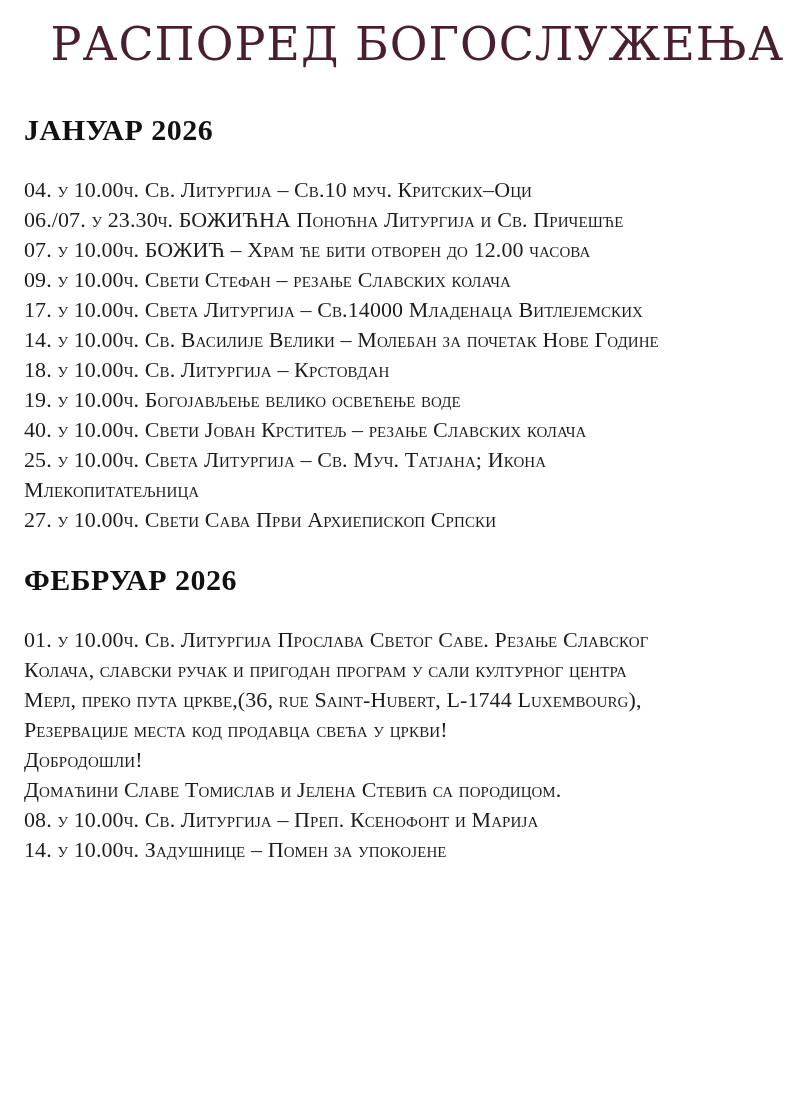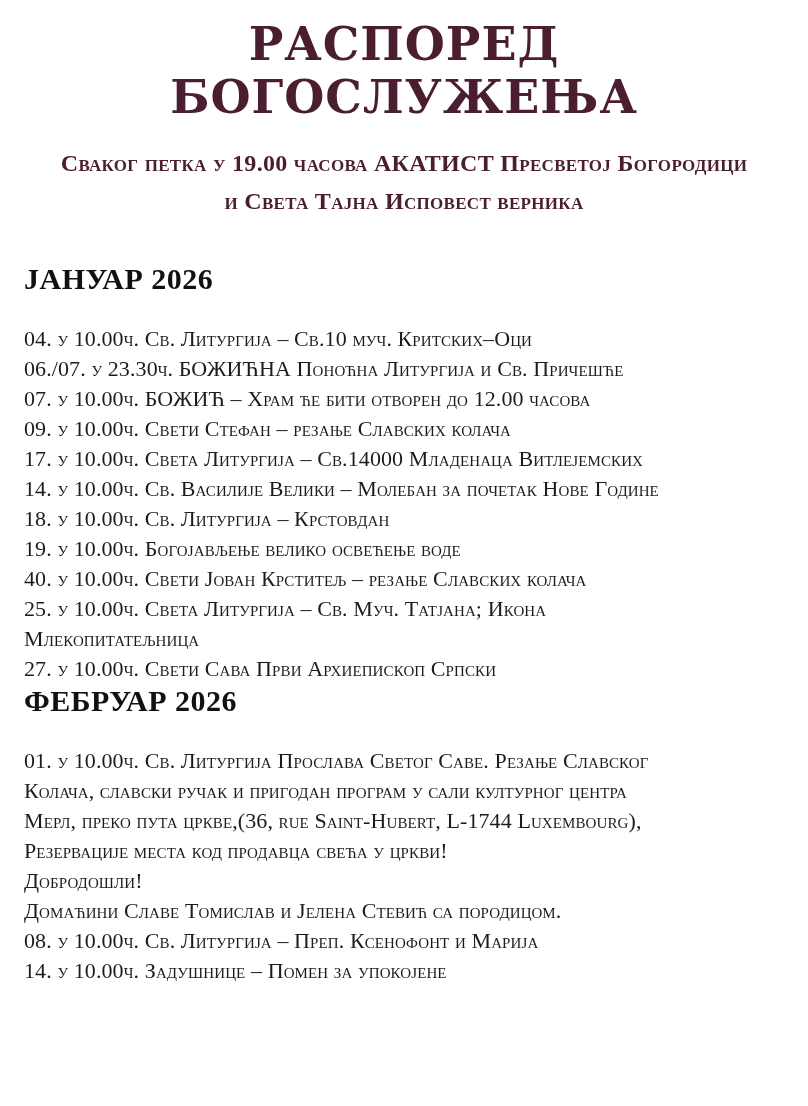--- a/index.html
+++ b/index.html
@@ -12,64 +12,61 @@
     width: 808px;
     min-height: 1106px;
     margin: 0 auto;
     padding: 14px 24px 20px 24px;
     font-family: "Liberation Serif", serif;
     color: var(--text);
   }
   .page-title {
     font-family: "DejaVu Serif", serif;
     font-size: 46px;
-    font-weight: bold;
+    font-weight: normal;
     color: var(--accent);
-    text-align: center;
+    text-align: right;
     letter-spacing: 1px;
     line-height: 1.15;
     margin-top: 4px;
   }
   .subtitle {
     margin-top: 20px;
     text-align: center;
     color: var(--accent);
     font-variant: small-caps;
     font-size: 24px;
     font-weight: bold;
     line-height: 38px;
     letter-spacing: 0.3px;
   }
   .month-section .section-heading {
     font-size: 30px;
     font-weight: bold;
     font-variant: small-caps;
     letter-spacing: 0.5px;
     color: #111111;
+    margin-top: 28px;
     margin-bottom: 28px;
   }
   .month-section:first-of-type .section-heading { margin-top: 42px; }
   .entries p {
     font-variant: small-caps;
     font-size: 22px;
     line-height: 30px;
     letter-spacing: 0.1px;
     color: var(--text);
   }
   .entries p b { font-weight: normal; }
 </style>
 </head>
 <body>
 
 <div>
   <h1 class="page-title">РАСПОРЕД БОГОСЛУЖЕЊА</h1>
-  <div class="subtitle">
-    <div>Сваког петка у 19.00 часова АКАТИСТ Пресветој Богородици</div>
-    <div>и Света Тајна Исповест верника</div>
-  </div>
   <main>
       <section class="month-section">
         <h2 class="section-heading">ЈАНУАР 2026</h2>
         <div class="entries">
           <p><span>04. у 10.00ч. Св. Литургија – Св.10 муч. Критских–</span><b>Оци</b></p>
           <p><span>06./07. у 23.30ч. </span><b>БОЖИЋНА Поноћна Литургија и Св. Причешће</b></p>
           <p><span>07. у 10.00ч. </span><b>БОЖИЋ</b><span> – Храм ће бити отворен до 12.00 часова</span></p>
           <p><span>09. у 10.00ч. </span><b>Свети Стефан</b><span> – резање Славских колача</span></p>
           <p><span>17. у 10.00ч. Света Литургија – Св.14000 Младенаца Витлејемских</span></p>
           <p><span>14. у 10.00ч. Св. Василије Велики – </span><b>Молебан за почетак Нове Године</b></p>

